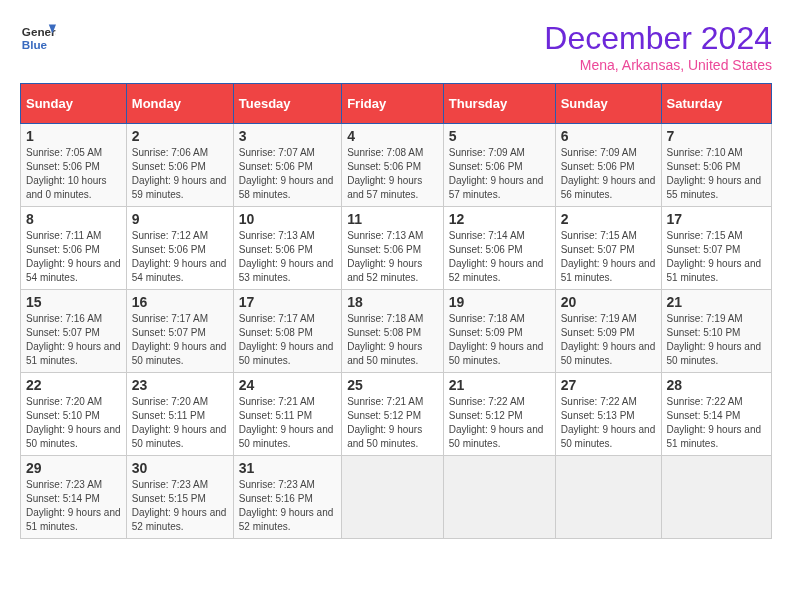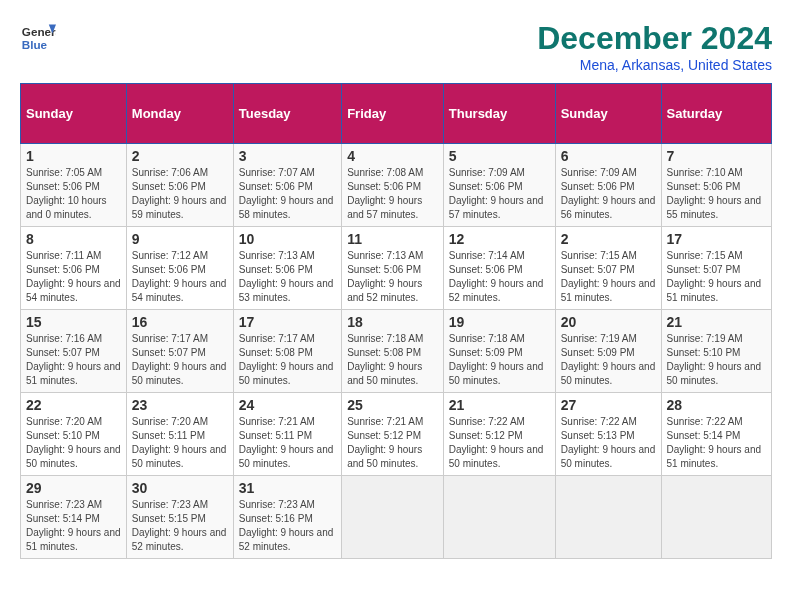--- a/index.html
+++ b/index.html
@@ -23,36 +23,36 @@
     }
     .logo-icon {
       width: 36px;
       height: 36px;
     }
     .title-area {
       text-align: right;
     }
     .main-title {
       font-size: 32px;
-      font-weight: bold;
-      color: #0f766e;
+      font-weight: normal;
+      color: #6d28d9;
     }
     .subtitle {
       font-size: 14px;
-      color: #1d4ed8;
+      color: #ec4899;
     }
     table {
       width: 100%;
       border-collapse: collapse;
       font-size: 11px;
     }
     thead tr th {
-      background-color: #be185d;
+      background-color: #ef4444;
       color: #fff;
-      padding: 22px 5px;
+      padding: 12px 5px;
       text-align: left;
       font-size: 13px;
       font-weight: bold;
       border: 1px solid #2a5aaf;
     }
     tbody tr td {
       border: 1px solid #ccc;
       padding: 4px 5px;
       vertical-align: top;
       min-height: 70px;

